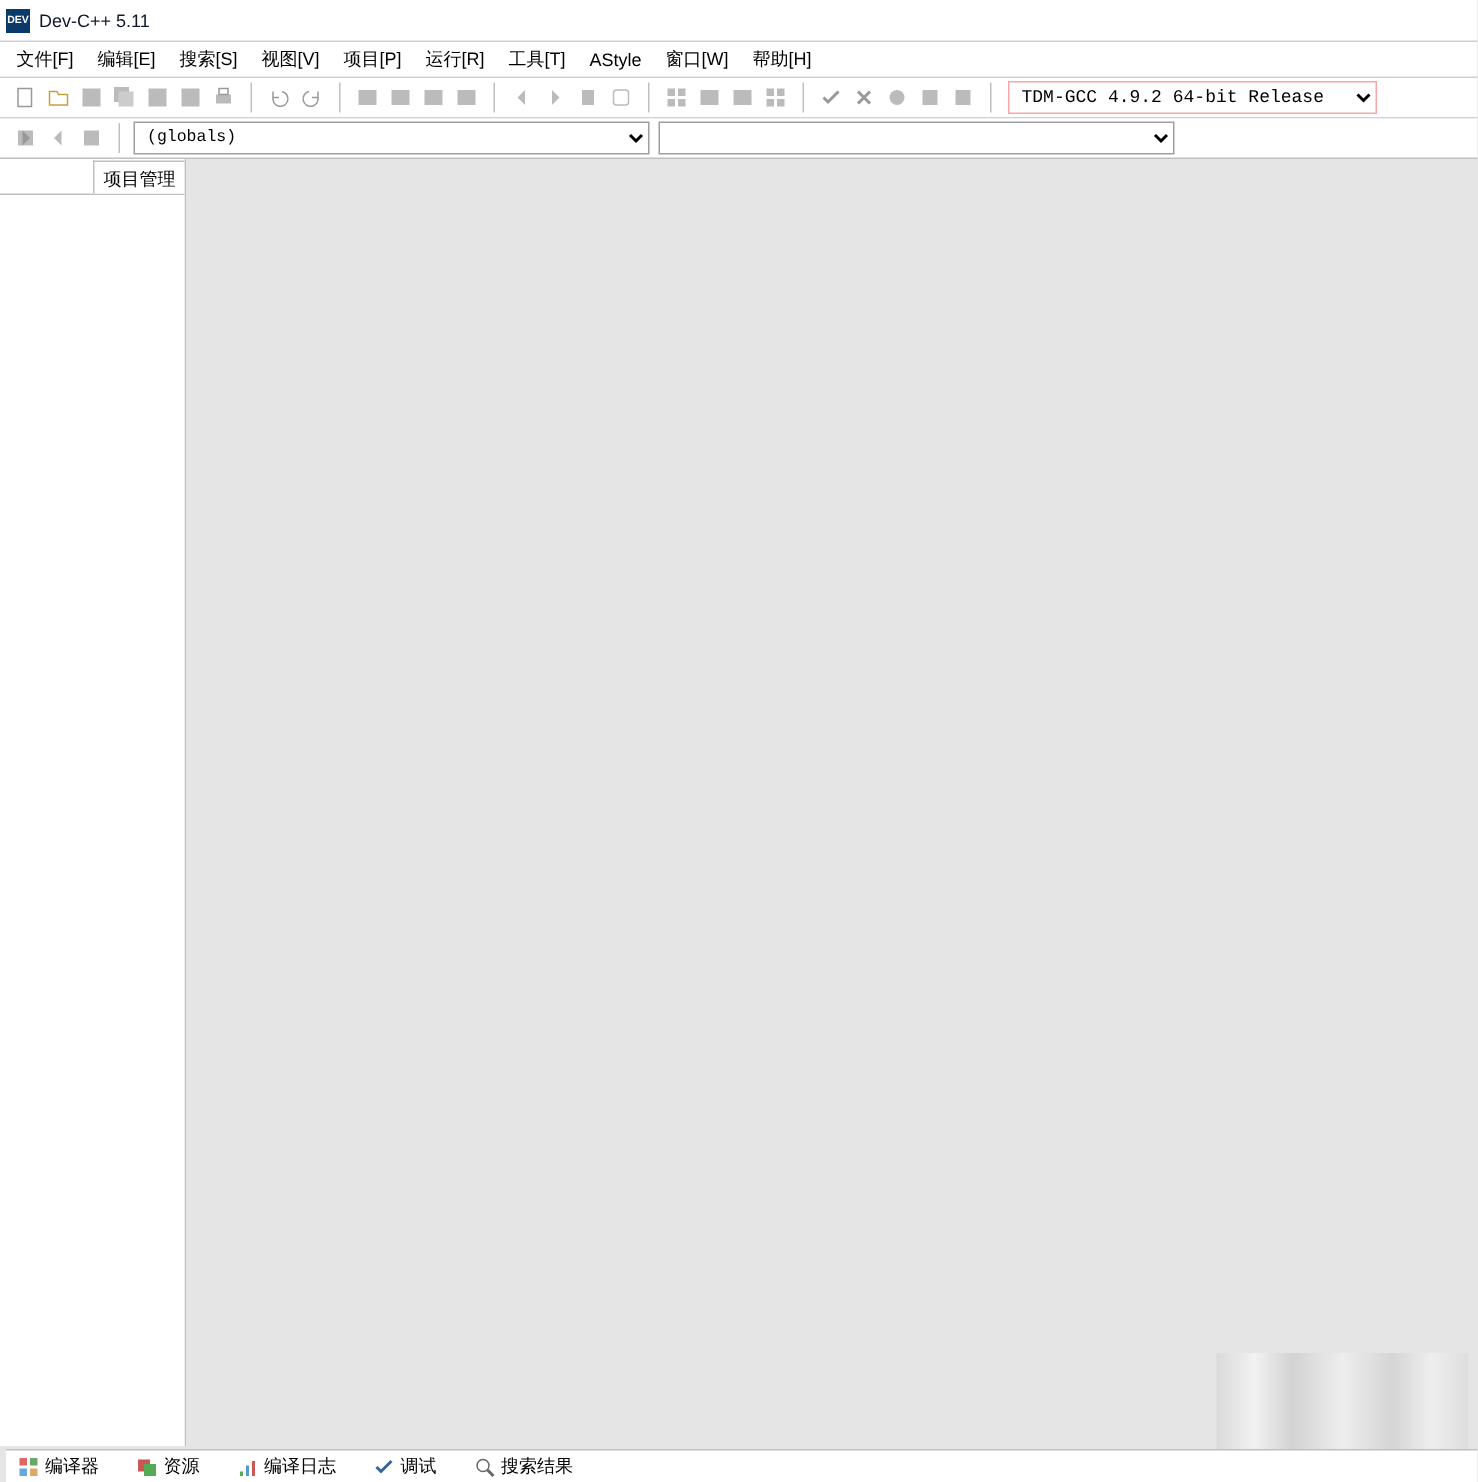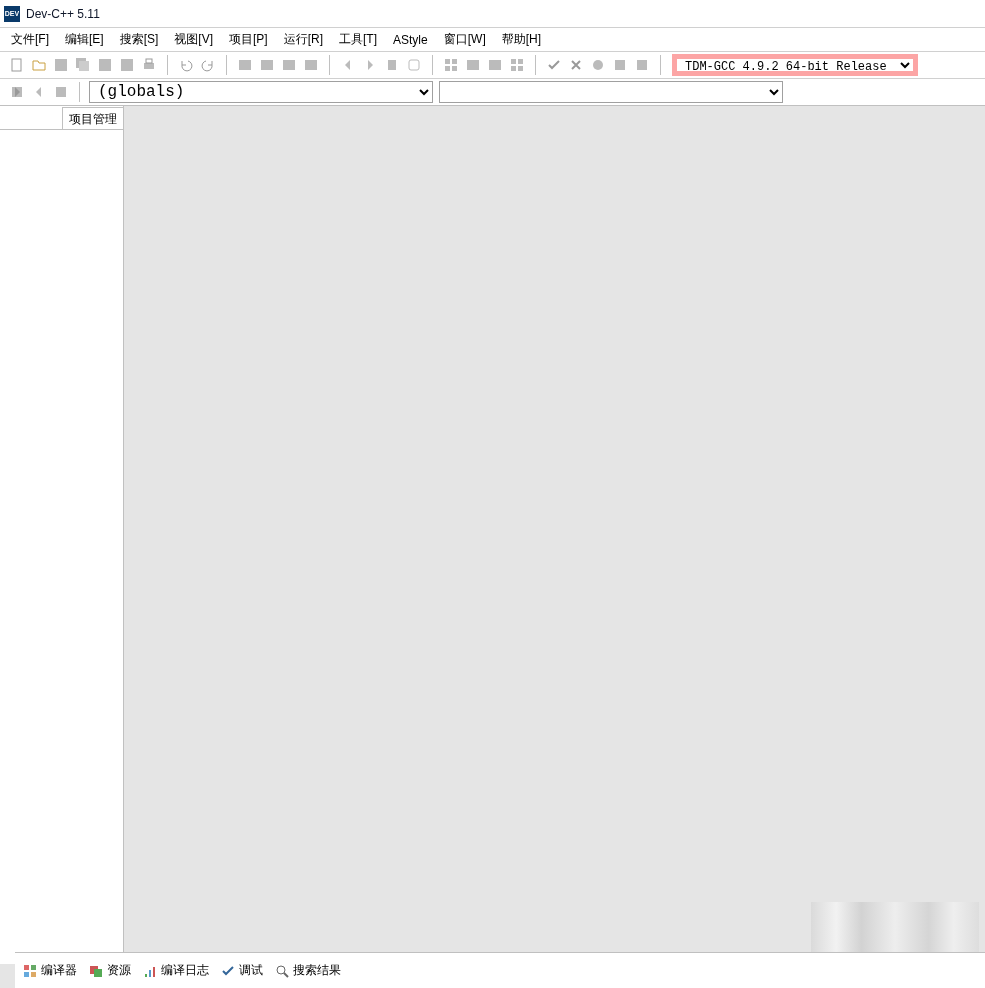--- a/index.html
+++ b/index.html
@@ -83,38 +83,38 @@
   color: #999;
   border: 1px solid transparent;
 }
 .tb-btn svg { width: 16px; height: 16px; }
 .compiler-select {
   margin-left: 6px;
   height: 22px;
   width: 246px;
   font-family: "Courier New", monospace;
   font-size: 12px;
-  border: 5px solid #fca5a5;
+  border: 1px solid #fca5a5;
   background: #fff;
   padding: 0 4px;
 }
 
 .toolbar2 {
   background: #fff;
   padding: 2px 4px;
   display: flex;
   align-items: center;
   gap: 2px;
   border-bottom: 1px solid #c0c0c0;
 }
 .tb2-select {
   height: 22px;
   border: 1px solid #a0a0a0;
   font-family: "Courier New", monospace;
-  font-size: 16px;
+  font-size: 11px;
   padding: 0 4px;
   background: #fff;
 }
 .tb2-select.globals { width: 344px; margin-left: 4px; }
 .tb2-select.members { width: 344px; margin-left: 4px; }
 
 .mainarea {
   display: flex;
   height: calc(100% - 28px - 24px - 28px - 28px - 22px);
   background: #e5e5e5;
@@ -162,30 +162,30 @@
 .sidepanel .panel-body {
   flex: 1;
   background: #fff;
 }
 .editor {
   flex: 1;
   background: #e5e5e5;
 }
 
 .bottomtabs {
-  height: 36px;
+  height: 22px;
   background: #fff;
   display: flex;
   align-items: center;
   padding: 0 4px;
-  gap: 4px;
+  gap: 17px;
   border-top: 1px solid #c0c0c0;
   position: absolute;
   bottom: 0;
-  left: 15px;
+  left: 4px;
   right: 0;
 }
 .btab {
   display: flex;
   align-items: center;
   gap: 4px;
   padding: 2px 4px;
   font-size: 12px;
 }
 .btab .bicon { width: 14px; height: 14px; display:inline-flex; align-items:center; justify-content:center; }

